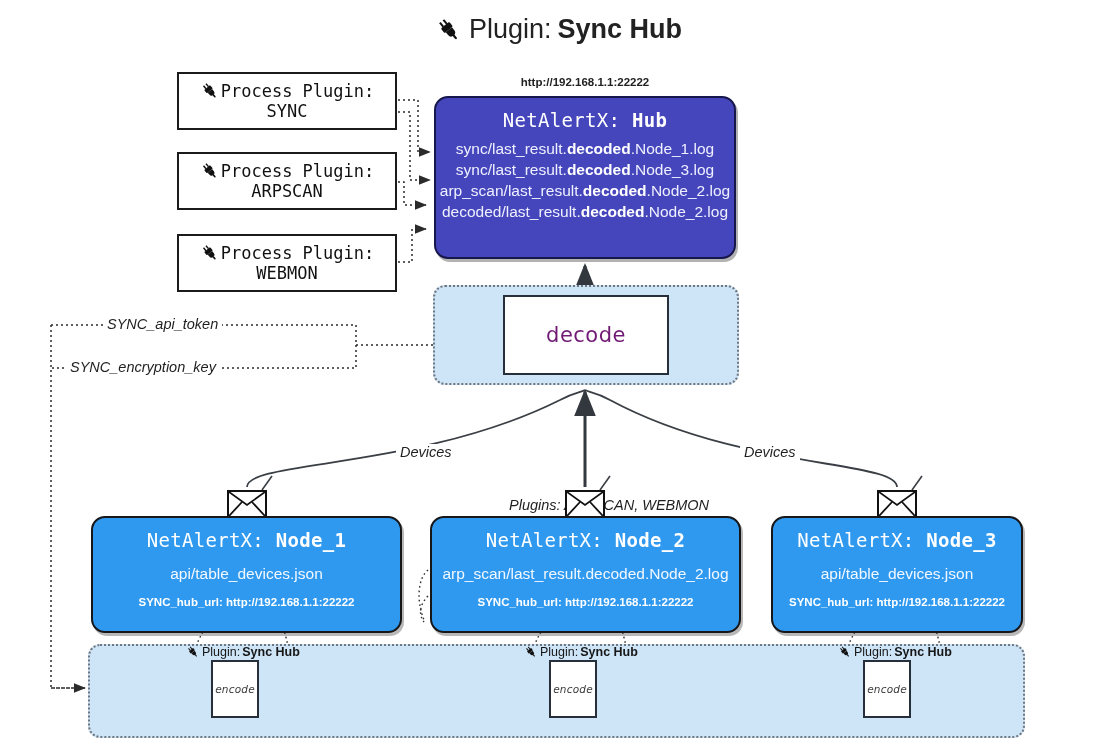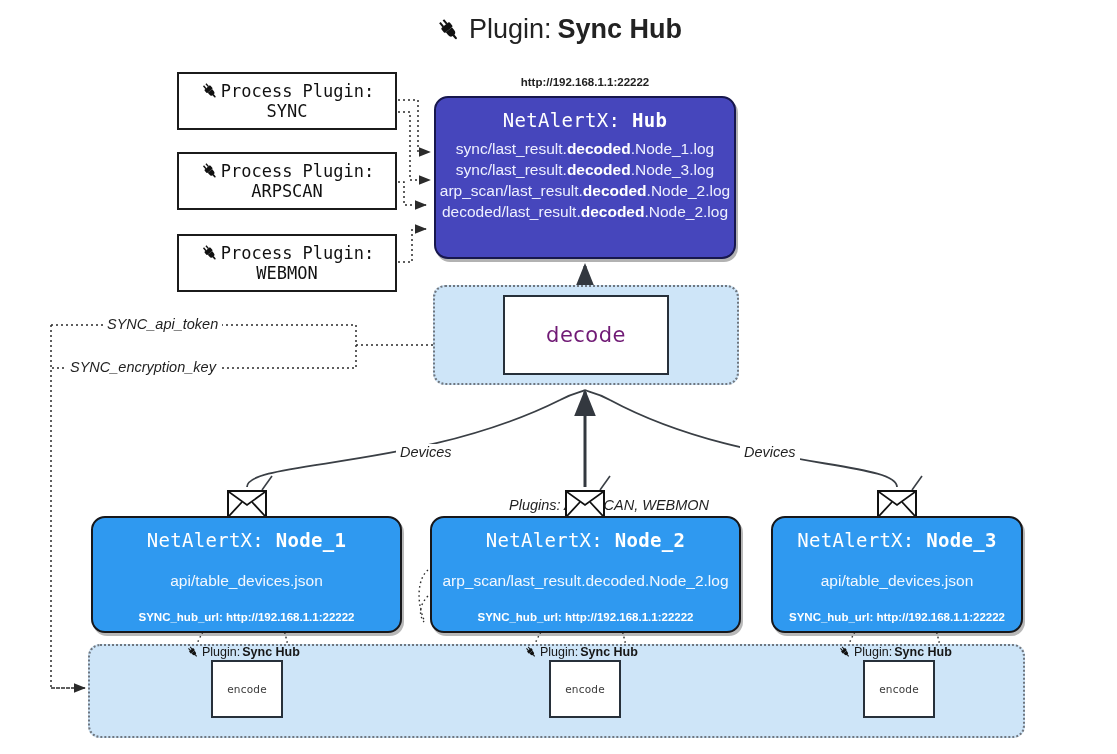--- a/index.html
+++ b/index.html
@@ -51,32 +51,32 @@
 
   
   .node{height:117px;background:#2f99f0;border:2.4px solid #17171a;border-radius:14px;
         box-shadow:2px 3px 0 rgba(0,0,0,.28);
         display:flex;flex-direction:column;align-items:center;}
   .node .n-title{font-family:"DejaVu Sans Mono","Liberation Mono",monospace;font-size:19px;color:#ffffff;
         margin-top:11px;letter-spacing:.3px;}
   .node .n-title b{font-weight:700;}
   .node .n-lines{flex:1;display:flex;flex-direction:column;align-items:center;justify-content:center;gap:5px;width:100%;}
   .node .n-line{font-size:15.5px;color:#f2f8ff;white-space:nowrap;}
-  .node .n-foot{font-size:11.5px;font-weight:700;color:#ffffff;margin-bottom:8px;white-space:nowrap;}
+  .node .n-foot{font-size:11.5px;font-weight:700;color:#ffffff;margin-bottom:23px;white-space:nowrap;}
 
   
   .env{width:40px;height:28px;background:#fff;border:2px solid #111;}
   .env svg{display:block;}
 
   
   #enc-wrap{left:88px;top:644px;width:937px;height:94px;background:#cee5f8;
       border:2px dotted #6f7780;border-radius:12px;}
-  .enc-box{width:72px;height:58px;background:#fff;border:2px solid #27303a;
+  .enc-box{width:48px;height:58px;background:#fff;border:2px solid #27303a;
       display:flex;align-items:center;justify-content:center;
-      font-family:"DejaVu Sans","Liberation Sans",sans-serif;font-size:10.5px;color:#3a3a3a;letter-spacing:.2px;}
+      font-family:"DejaVu Sans","Liberation Sans",sans-serif;font-size:10.5px;color:#3a3a3a;letter-spacing:.2px;font-style:italic;}
   .enc-cap{font-size:12.5px;color:#161616;white-space:nowrap;display:flex;align-items:center;gap:2px;}
   .enc-cap b{font-weight:700;}
   .enc-cap .nrm{font-weight:400;}
 </style>
 </head>
 <body>
 
 <div id="stage">
 
   <svg id="edges" viewBox="0 0 1117 754">

